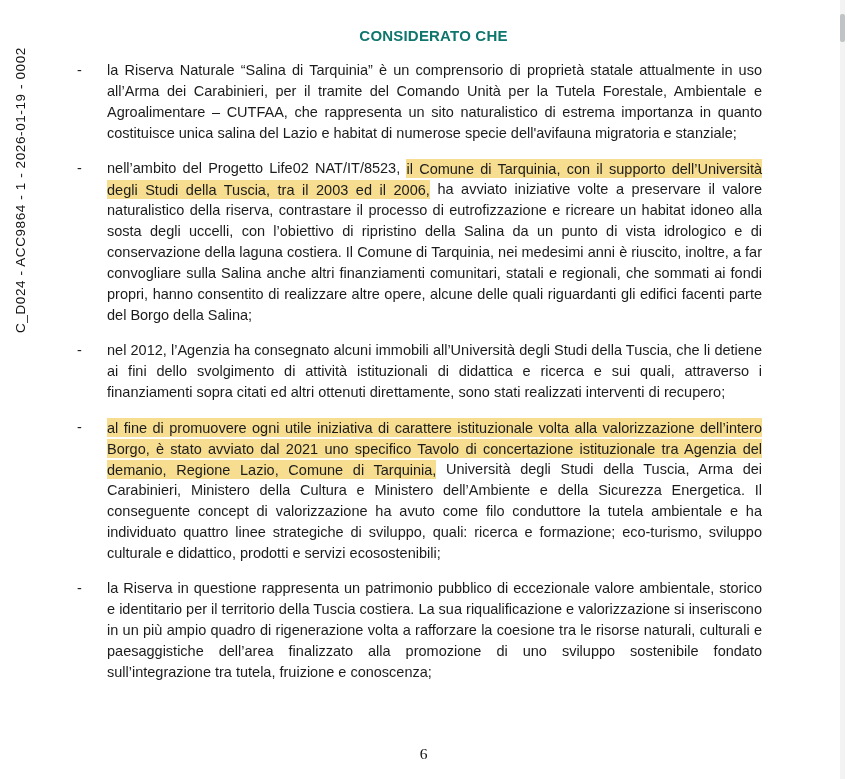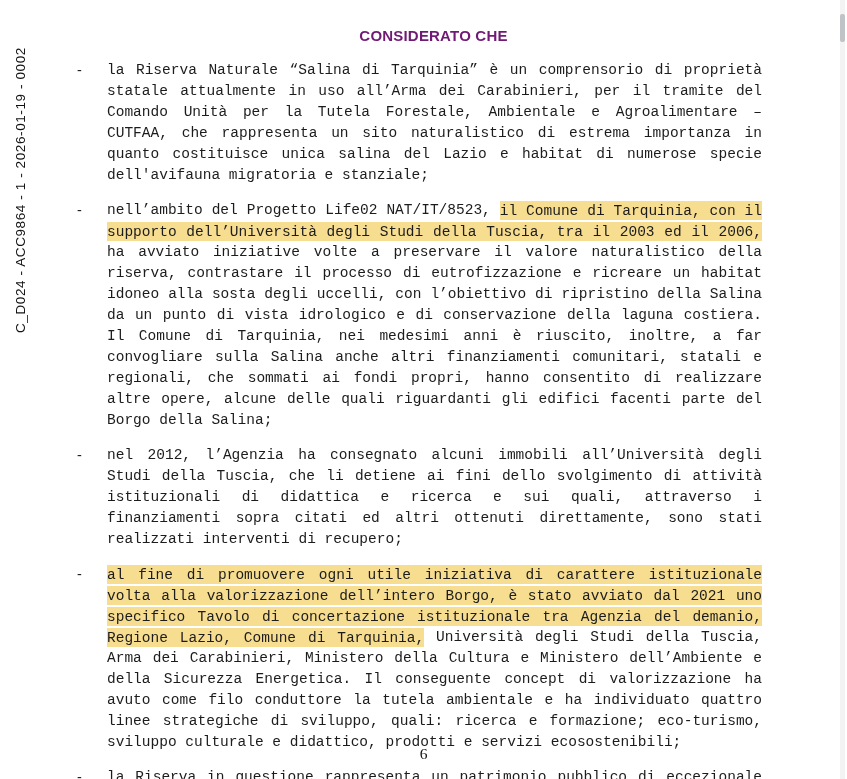--- a/index.html
+++ b/index.html
@@ -24,32 +24,31 @@
     position:absolute;right:2px;top:14px;width:5px;height:28px;
     background:#bfc3c6;border-radius:2px;
   }
   
   .page{
     position:absolute;left:75px;top:27px;width:687px;
   }
   .doc-title{
     margin:0 0 16px 30px;
     text-align:center;font-weight:bold;font-size:15px;letter-spacing:.2px;
-    color:#701a75;
+    color:#0f766e;
   }
   .para-row{display:flex;margin-bottom:14px;}
   .dash{
     flex:0 0 30px;width:30px;font-size:14.5px;line-height:21px;
     padding-left:2px;color:#222;
   }
   .para-text{
     margin:0;flex:1;
     font-size:14.5px;line-height:21px;
     text-align:justify;
-    font-family:Liberation Mono, monospace;
   }
   .hl{background:var(--hl,#F7DD8F);padding:1.5px 0;}
   .page-footer{
     position:absolute;left:0;top:745px;width:847px;
     text-align:center;
     font-family:"Liberation Serif","DejaVu Serif",serif;
     font-size:15.5px;color:#111;
   }
 </style>
 </head>

